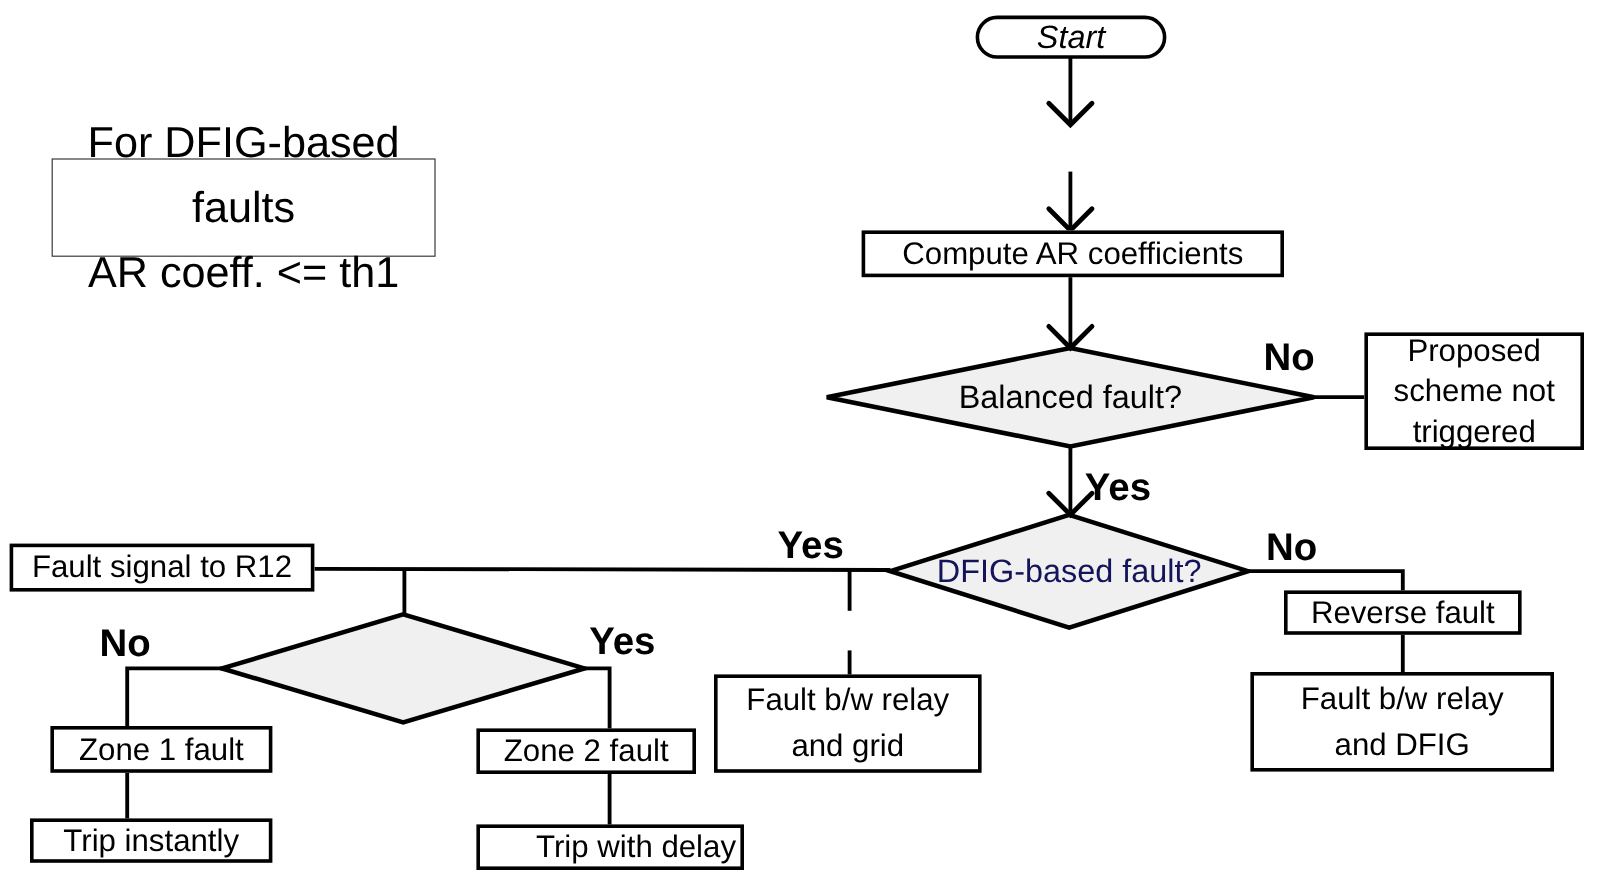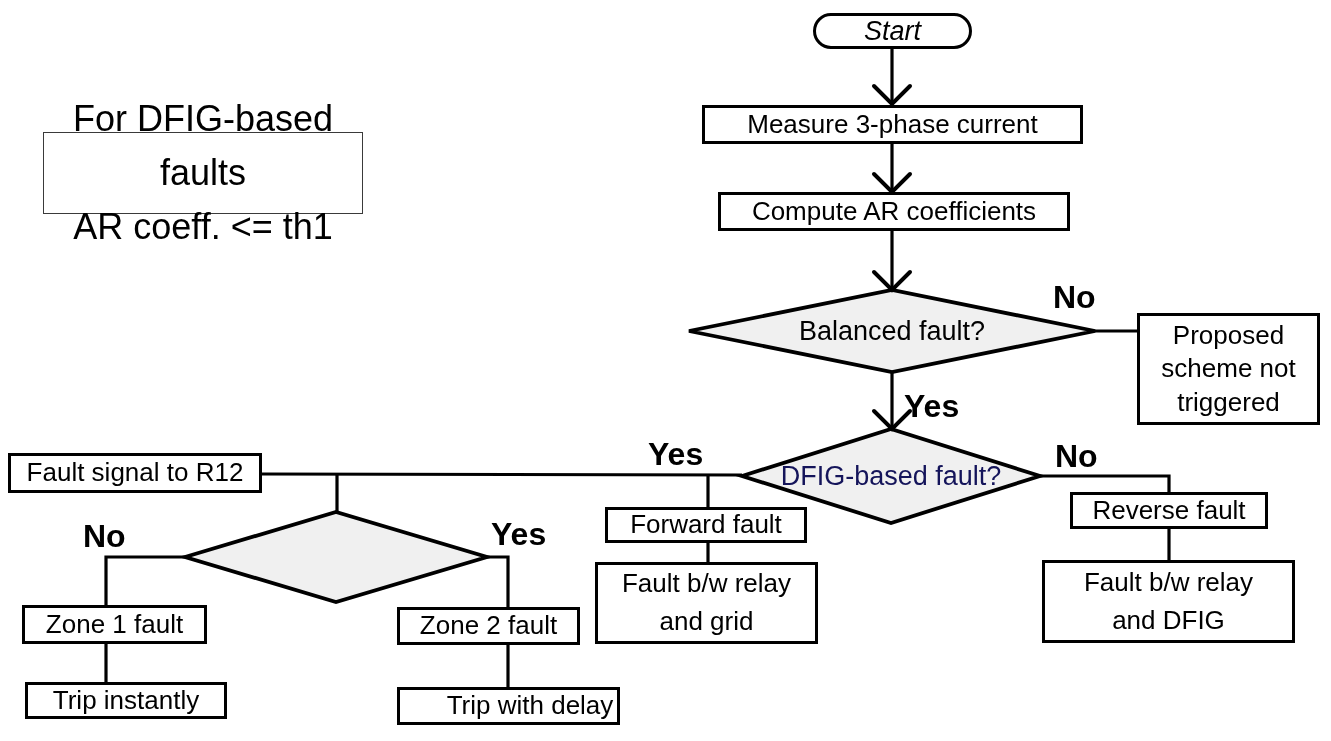--- a/index.html
+++ b/index.html
@@ -86,41 +86,39 @@
     <polygon class="diamond-shape" points="689,331 892,290 1095,331 892,372"></polygon>
     <polygon class="diamond-shape" points="742,476 891,429 1040,476 891,523"></polygon>
     <polygon class="diamond-shape" points="185,557 336,512 487,557 336,602"></polygon>
 
     <polyline class="arrowhead" points="874,272 892,290 910,272"></polyline>
     <polyline class="arrowhead" points="874,411 892,429 910,411"></polyline>
   </svg>
 
   <div class="node pill" style="left:813px;top:13px;width:159px;height:36px;">Start</div>
 
-  <div class="node" style="left:702px;top:105px;width:381px;height:39px;">Measure 3-phase  current</div>
 
   <div class="node" style="left:718px;top:192px;width:352px;height:39px;">Compute AR coefficients</div>
 
-  <div class="node" style="left:1137px;top:277px;width:183px;height:112px;line-height:1.28;margin-top:36px;">Proposed
+  <div class="node" style="left:1137px;top:277px;width:183px;height:98px;line-height:1.28;">Proposed
 scheme not
 triggered</div>
 
   <div class="node" style="left:8px;top:453px;width:254px;height:40px;">Fault signal to R12</div>
 
-  <div class="node" style="left:605px;top:507px;width:202px;height:36px;">Forward fault</div>
 
   <div class="node" style="left:595px;top:562px;width:223px;height:82px;line-height:1.45;">Fault b/w relay
 and grid</div>
 
   <div class="node" style="left:1070px;top:492px;width:198px;height:37px;">Reverse fault</div>
 
   <div class="node" style="left:1042px;top:560px;width:253px;height:83px;line-height:1.45;">Fault b/w relay
 and DFIG</div>
 
-  <div class="node" style="left:22px;top:605px;width:185px;height:39px;">Zone 1 fault</div>
+  <div class="node" style="left:42px;top:605px;width:185px;height:39px;">Zone 1 fault</div>
 
   <div class="node" style="left:25px;top:682px;width:202px;height:37px;">Trip instantly</div>
 
   <div class="node" style="left:397px;top:607px;width:183px;height:38px;">Zone 2 fault</div>
 
   <div class="node" style="left:397px;top:687px;width:223px;height:38px;padding-left:43px;">Trip with delay</div>
 
   <div class="node note" style="left:43px;top:132px;width:320px;height:82px;">For DFIG-based faults
 AR coeff. &lt;= th1</div>
 

